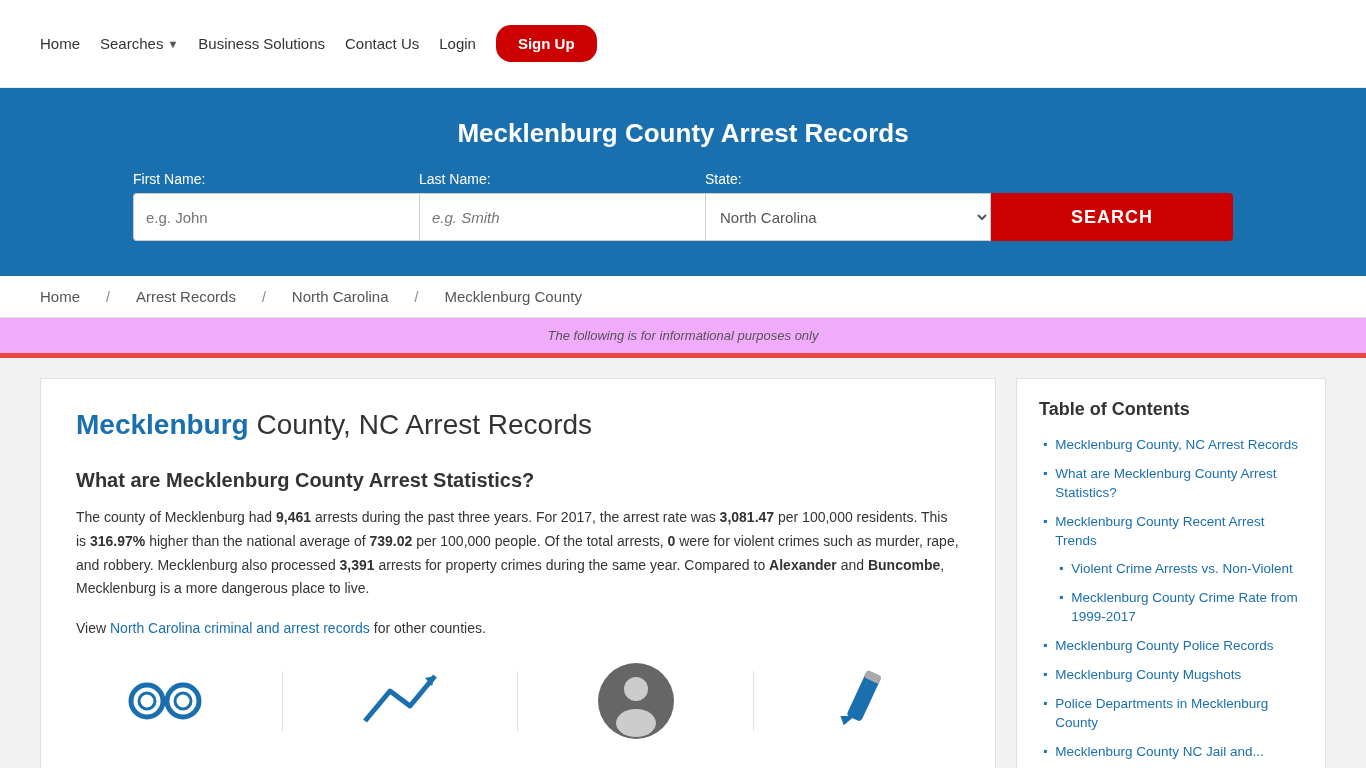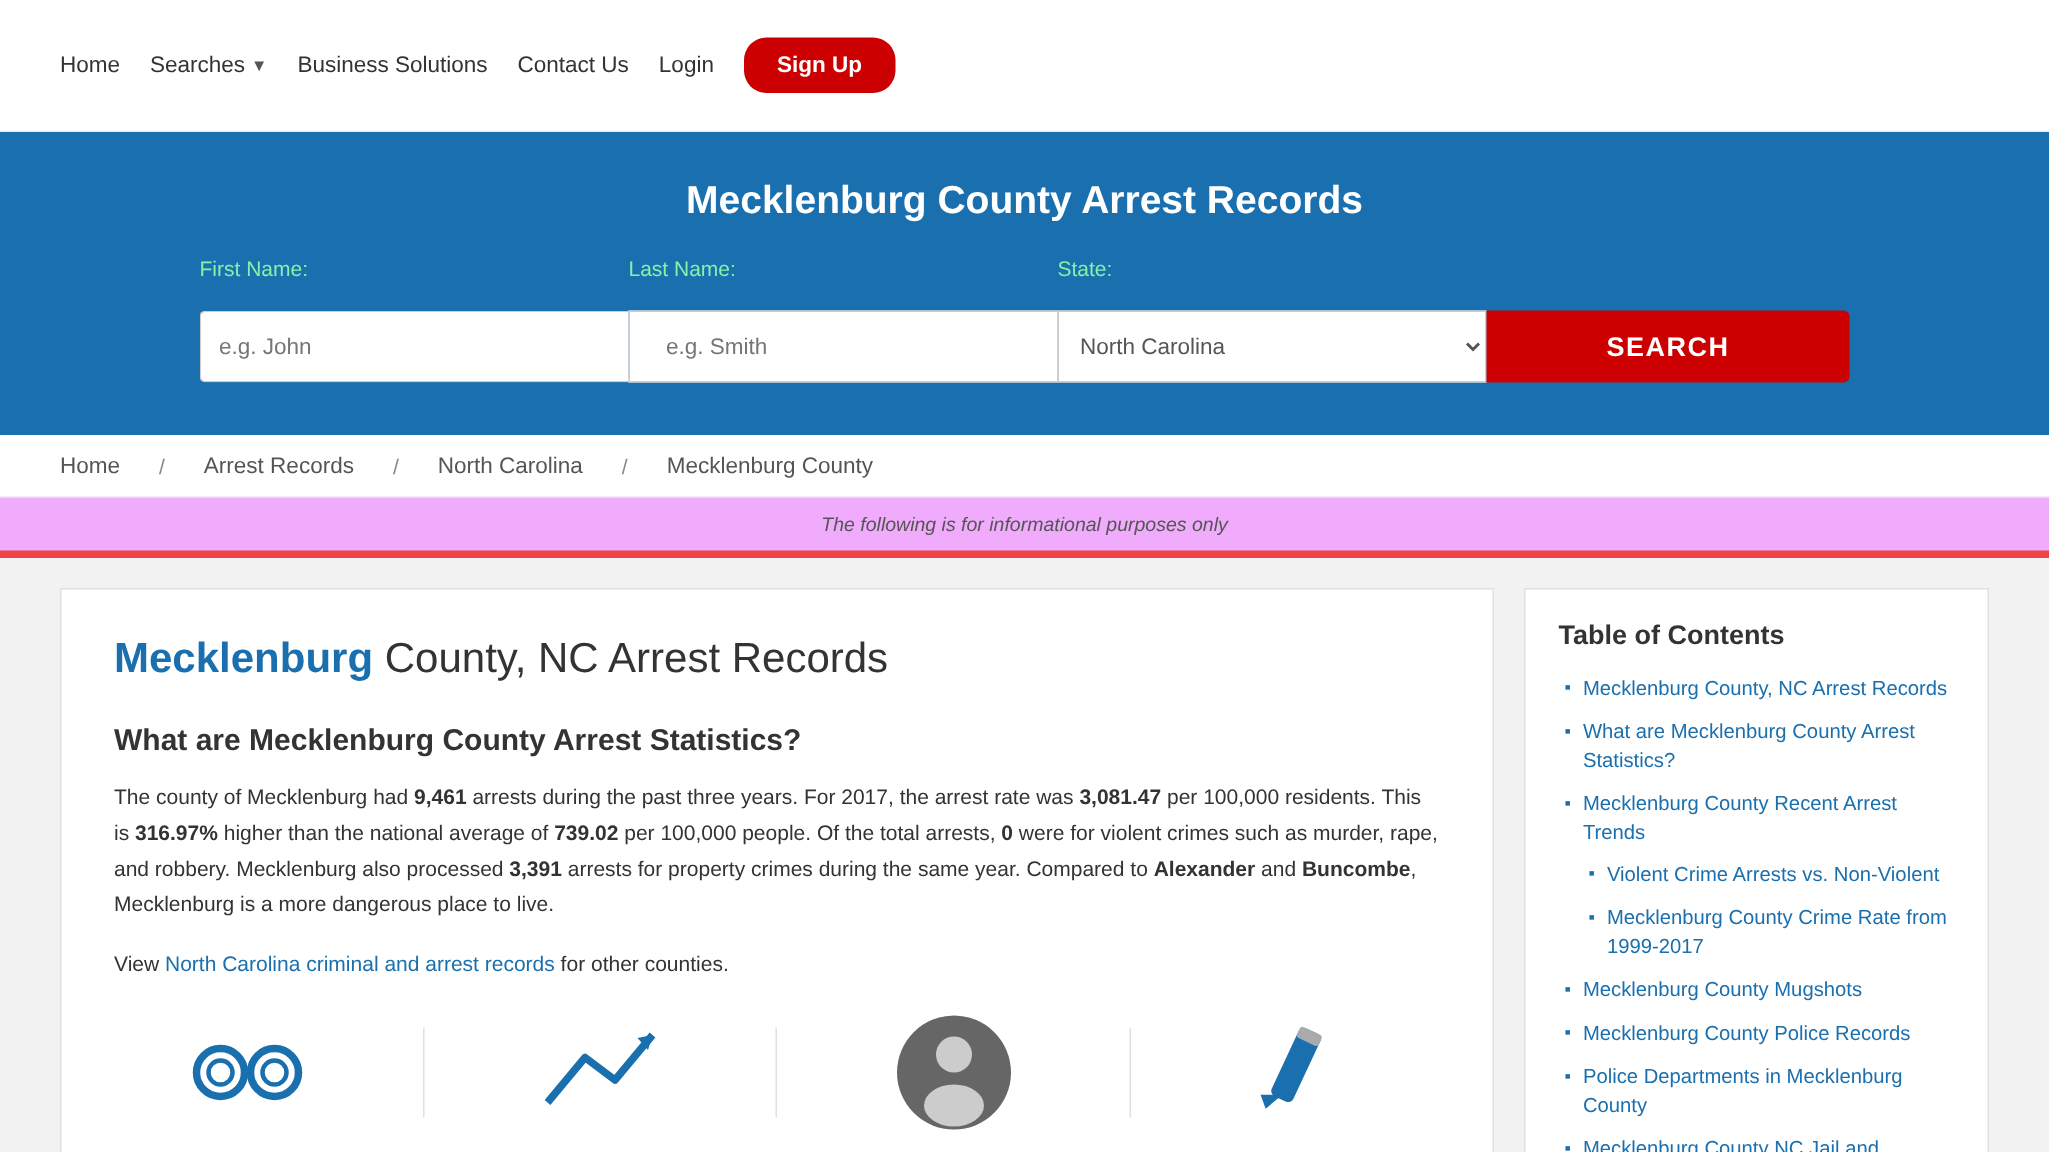--- a/index.html
+++ b/index.html
@@ -83,45 +83,46 @@
       gap: 0;
       max-width: 1100px;
       margin: 0 auto;
     }
     .form-group {
       display: flex;
       flex-direction: column;
       align-items: flex-start;
     }
     .form-group label {
-      color: #86efac;
+      color: #ffffff;
       font-size: 14px;
-      margin-bottom: 20px;
+      margin-bottom: 6px;
       font-weight: normal;
     }
     .form-group input, .form-group select {
       height: 48px;
       font-size: 15px;
       border: 1px solid #ccc;
       outline: none;
       background: #fff;
       color: #555;
     }
     .form-group.first-name { flex: 1; }
     .form-group.first-name input {
       width: 100%;
       padding: 0 12px;
       border-radius: 4px 0 0 4px;
       border-right: none;
     }
     .form-group.last-name { flex: 1; }
     .form-group.last-name input {
       width: 100%;
-      padding: 0 24px;
+      padding: 0 12px;
       border-right: none;
+      font-style: italic;
     }
     .form-group.state { flex: 1; }
     .form-group.state select {
       width: 100%;
       padding: 0 10px;
       border-radius: 0;
     }
     .btn-search {
       background: #cc0000;
       color: #fff;
@@ -396,24 +397,24 @@
         <li>
           <a href="#">Mecklenburg County Recent Arrest Trends</a>
         </li>
         <li class="sub-item">
           <a href="#">Violent Crime Arrests vs. Non-Violent</a>
         </li>
         <li class="sub-item">
           <a href="#">Mecklenburg County Crime Rate from 1999-2017</a>
         </li>
         <li>
+          <a href="#">Mecklenburg County Police Records</a>
+        </li>
+        <li>
           <a href="#">Mecklenburg County Mugshots</a>
-        </li>
-        <li>
-          <a href="#">Mecklenburg County Police Records</a>
         </li>
         <li>
           <a href="#">Police Departments in Mecklenburg County</a>
         </li>
         <li>
           <a href="#">Mecklenburg County NC Jail and...</a>
         </li>
       </ul>
     </div>
   </aside>

